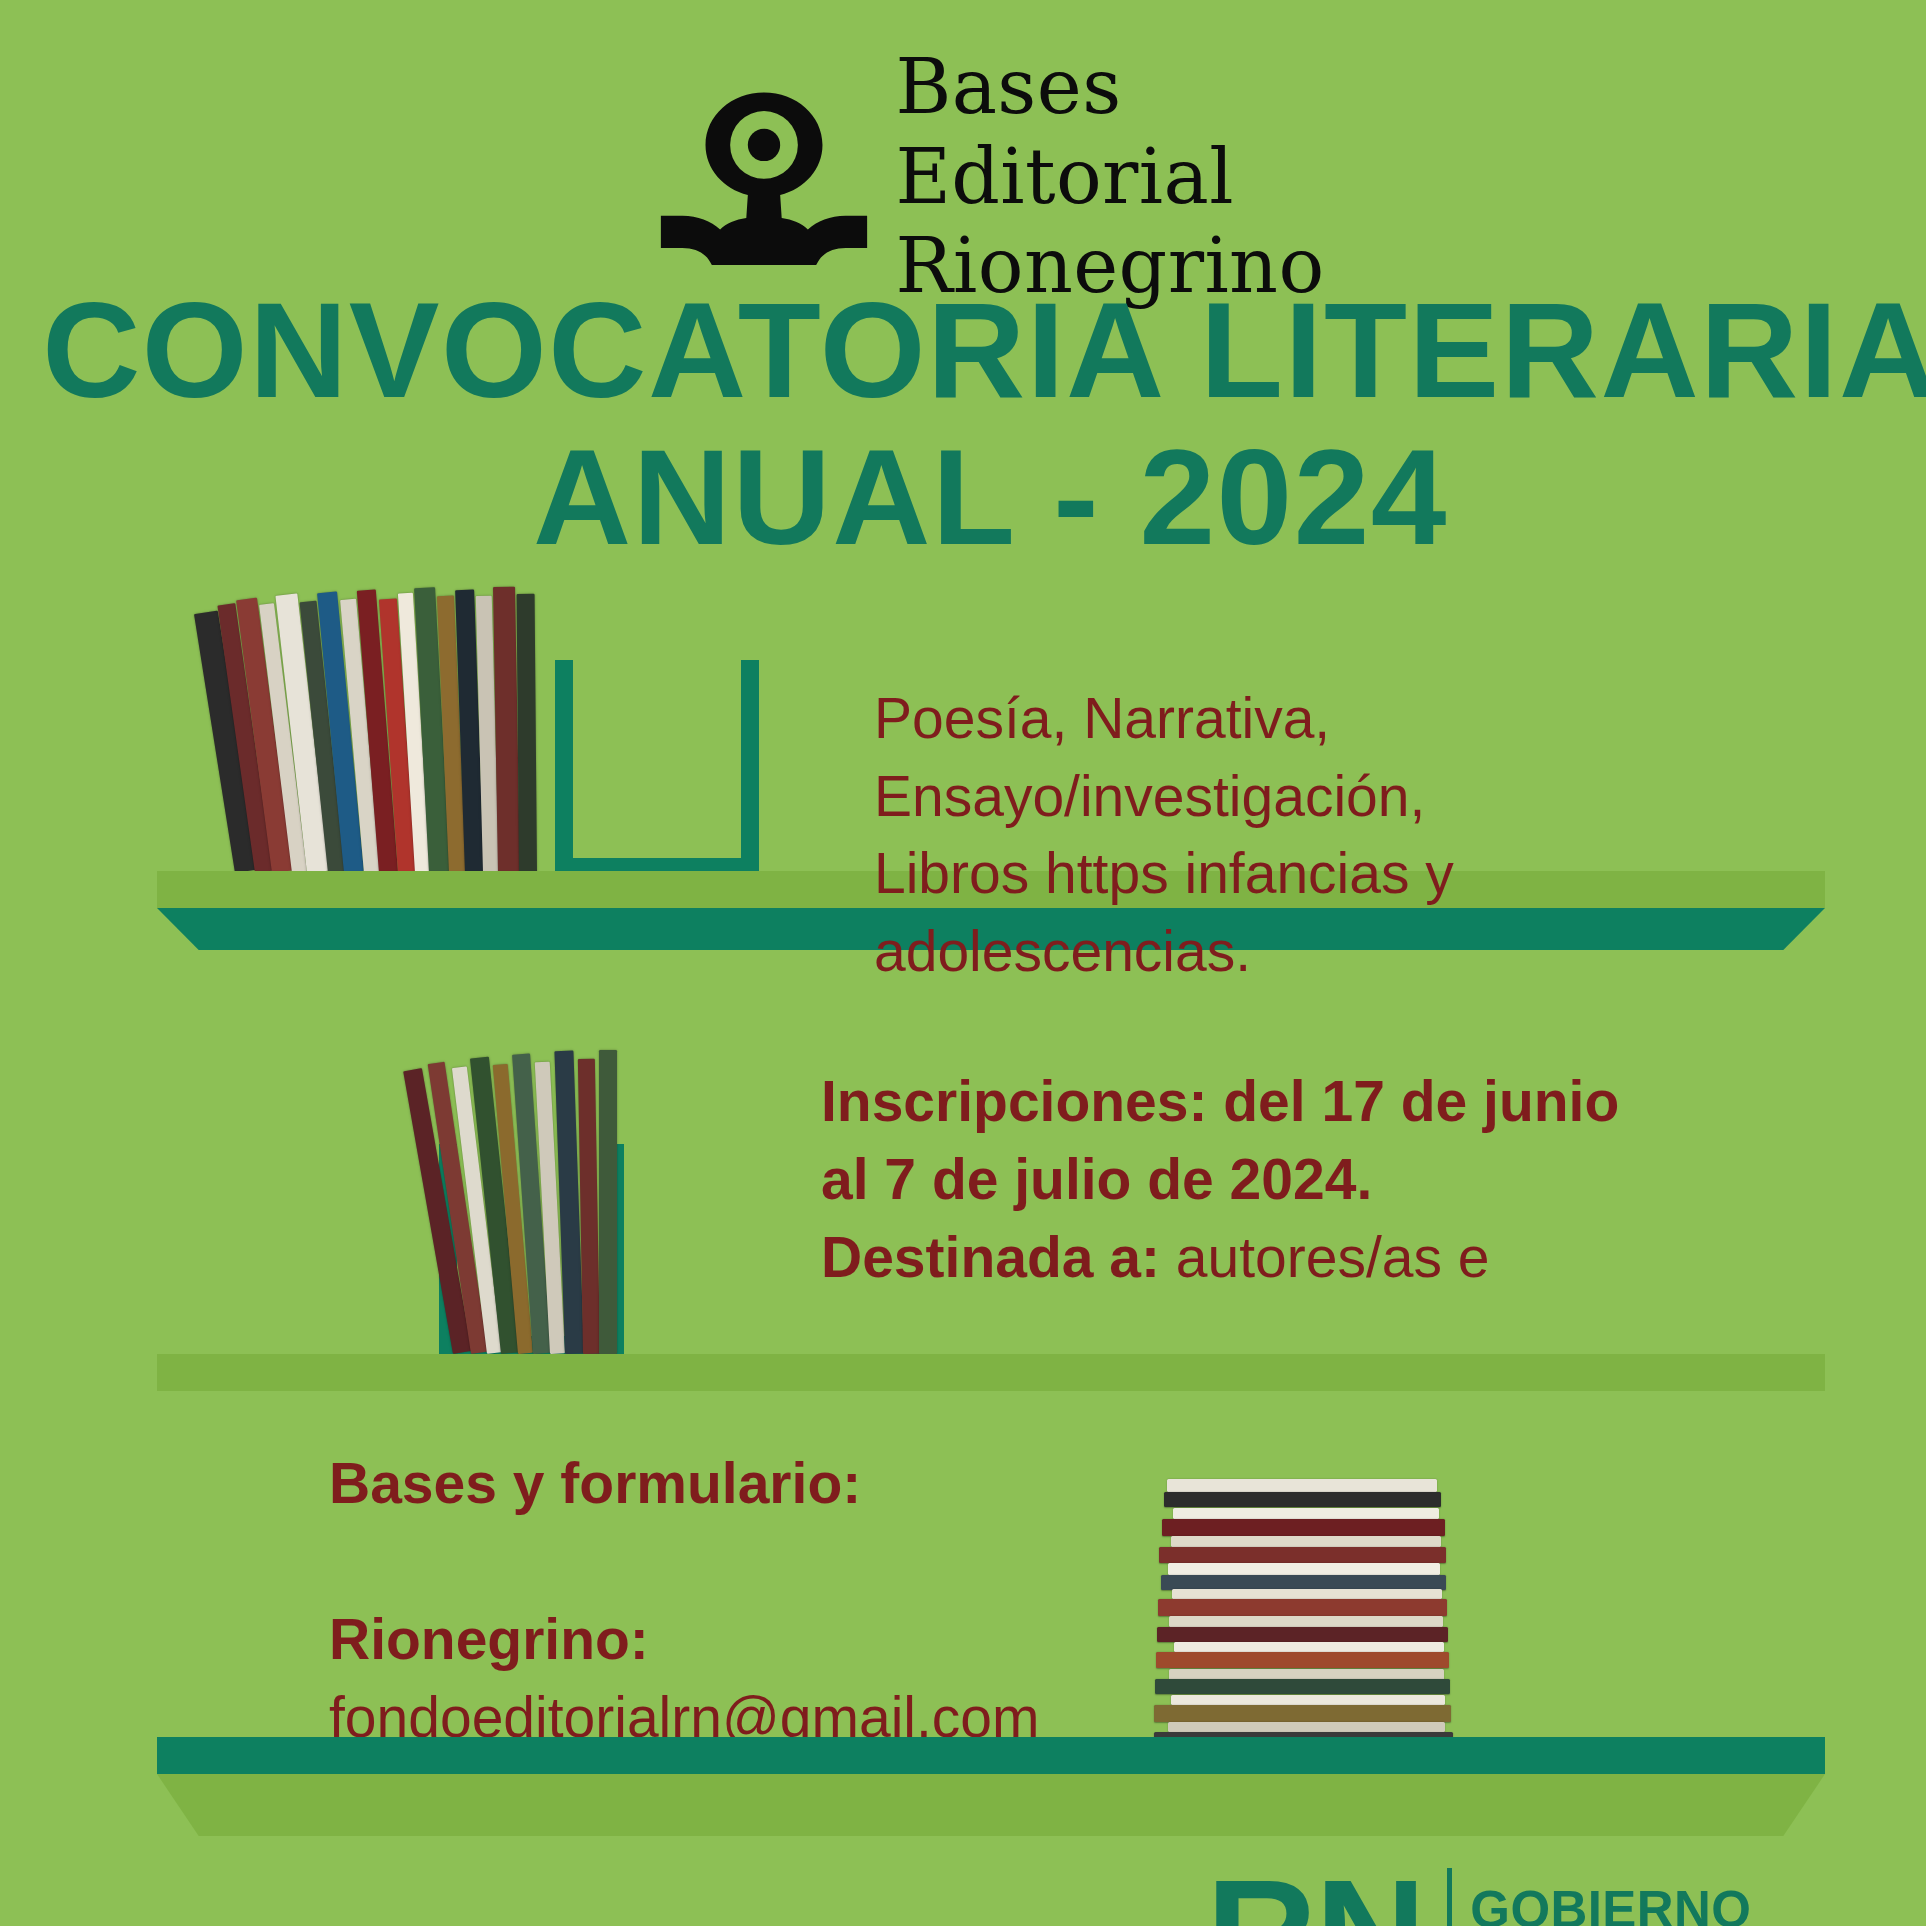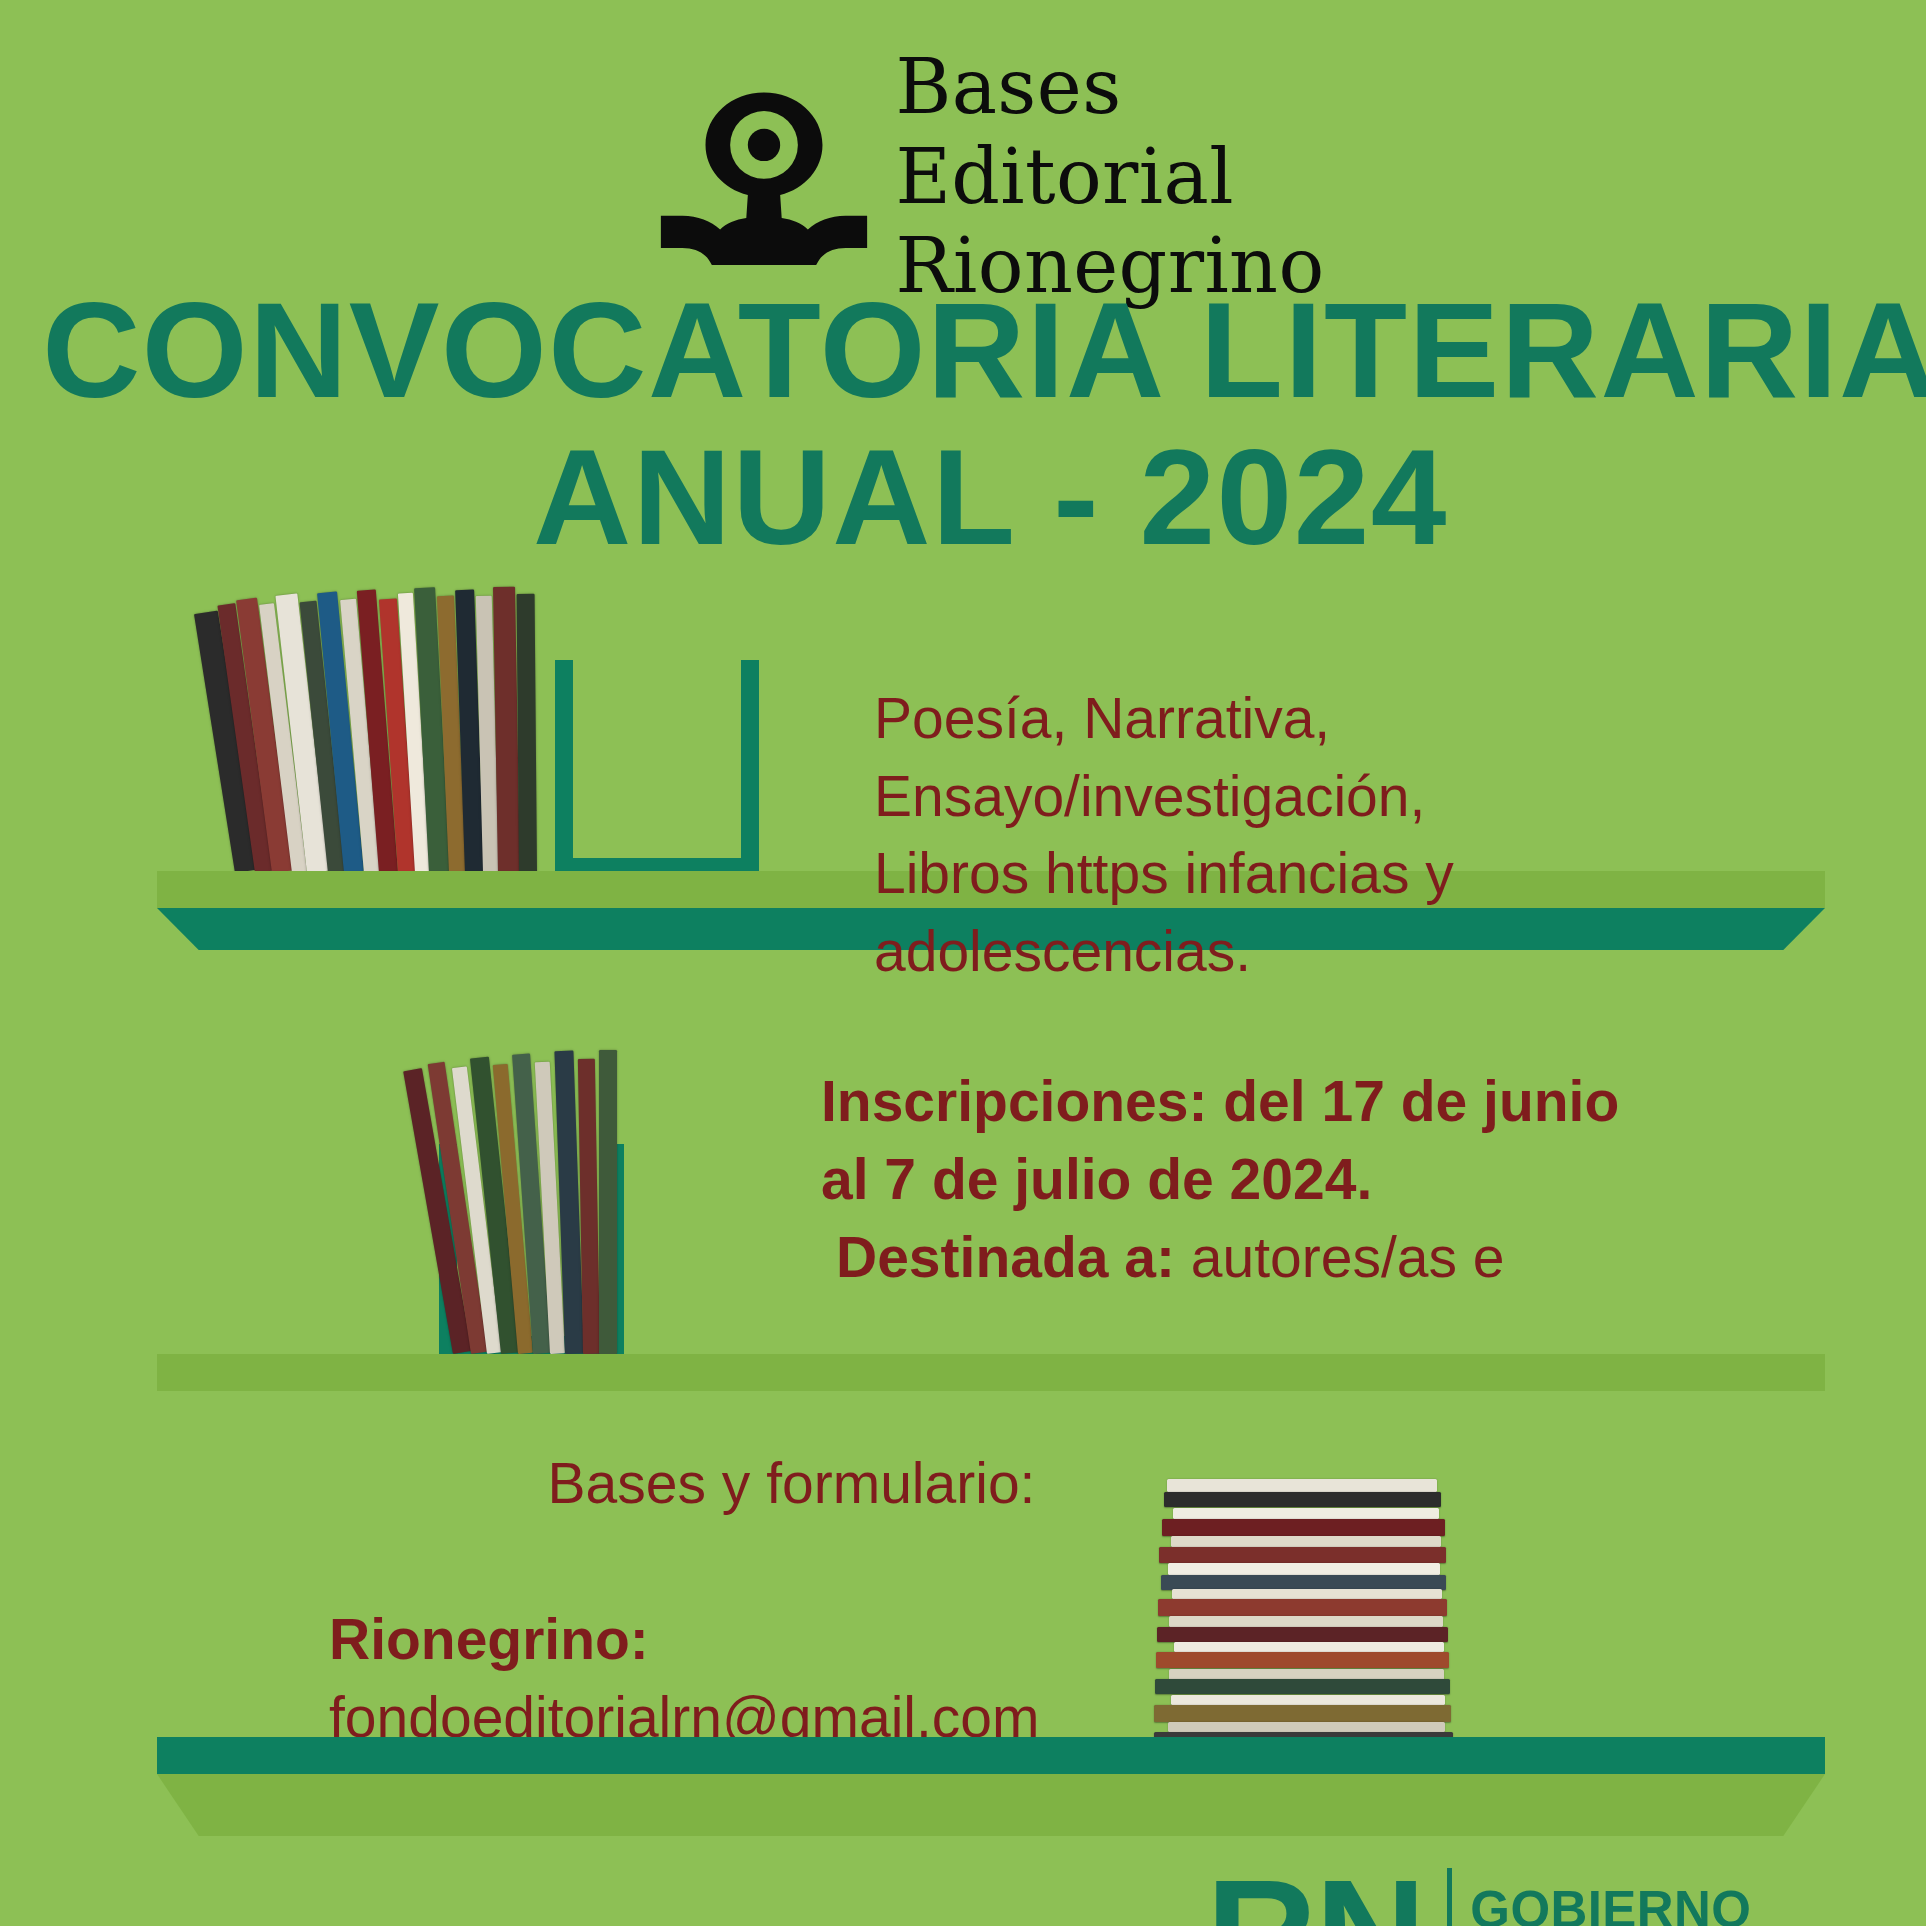--- a/index.html
+++ b/index.html
@@ -137,29 +137,28 @@
   #block-dates {
     left: 821px; top: 1063px; width: 847px;
     font-size: 57px;
     line-height: 1.36;
     font-weight: 700;
   }
   #block-target {
     left: 821px; top: 1219px; width: 867px;
     font-size: 57px;
     line-height: 1.36;
-    margin-left: 15px;
   }
   #block-target b { font-weight: 700; }
   #block-bases {
     left: 329px; top: 1445px; width: 925px;
     font-size: 57px;
     line-height: 1.36;
   }
-  #block-bases .lbl { font-weight: 400; display: block; text-align: center; }
+  #block-bases .lbl { font-weight: 700; display: block; }
   #block-consultas {
     left: 329px; top: 1601px; width: 925px;
     font-size: 57px;
     line-height: 1.36;
   }
   #block-consultas .lbl { font-weight: 700; display: block; }
 
   
   .footer {
     position: absolute;

